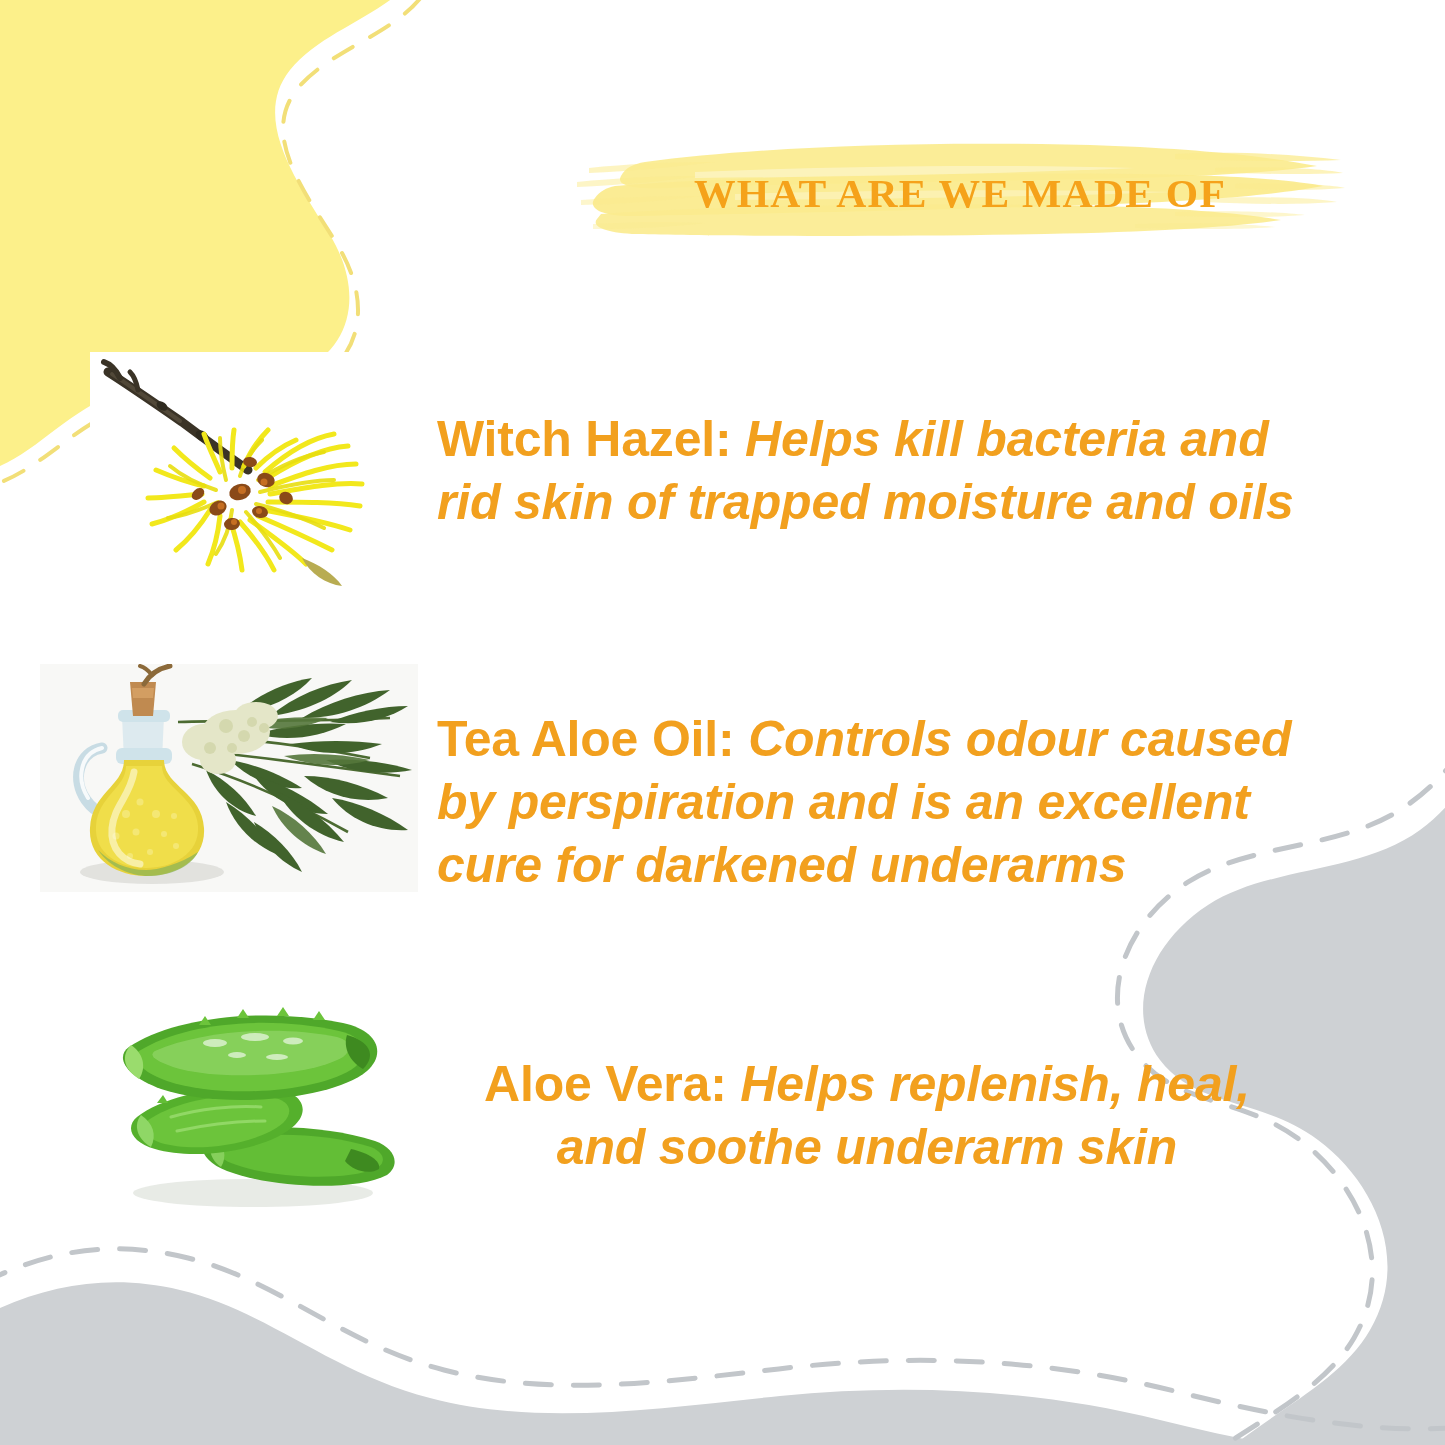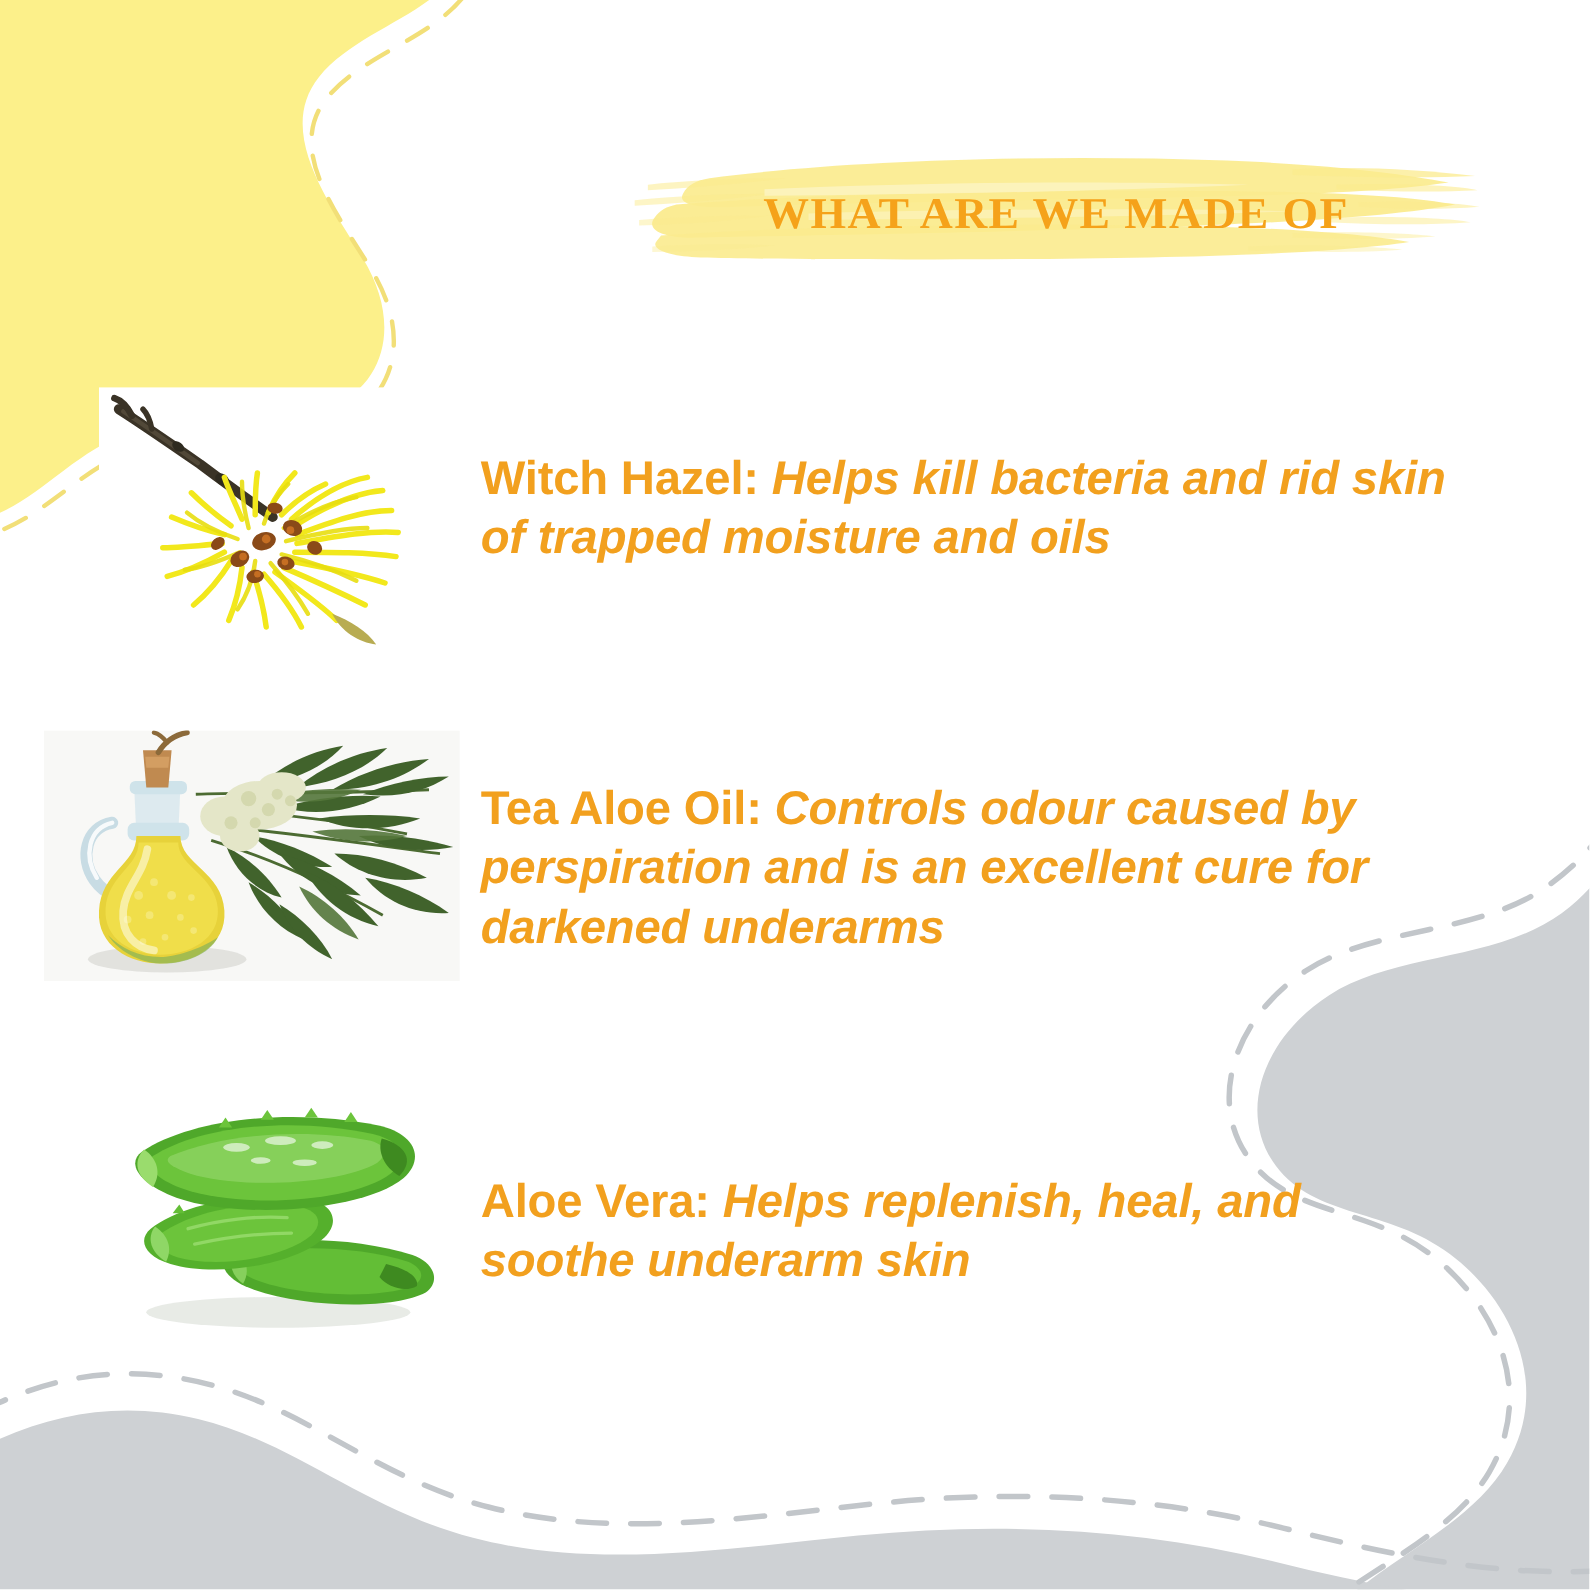--- a/index.html
+++ b/index.html
@@ -37,35 +37,35 @@
     color:#F5A21A;
     white-space:nowrap;
     transform:scaleX(1.04);
     transform-origin:center;
   }
 
   
   .row{position:absolute;display:flex;align-items:center;}
   .row-img{position:relative;flex:0 0 auto;}
   .row-text{
-    font-size:43px;
+    font-size:50px;
     line-height:1.26;
     color:#F2A01E;
     font-weight:bold;
     letter-spacing:-0.2px;
   }
   .ing-name{font-style:normal;font-weight:bold;}
   .ing-desc{font-style:italic;font-weight:bold;}
 
   #row-witch{left:90px;top:352px;width:1270px;}
   #row-witch .row-text{position:absolute;left:347px;top:56px;width:900px;}
   #row-tea{left:40px;top:664px;width:1320px;}
   #row-tea .row-text{position:absolute;left:397px;top:44px;width:910px;}
   #row-aloe{left:95px;top:985px;width:1270px;}
-  #row-aloe .row-text{position:absolute;left:342px;top:80px;width:860px;}
+  #row-aloe .row-text{position:absolute;left:342px;top:68px;width:860px;text-align:center;}
 
   .photo{display:block;}
 </style>
 </head>
 <body>
 
 <div id="canvas">
 
   <svg class="bg-layer" viewBox="0 0 1445 1445" xmlns="http://www.w3.org/2000/svg">
     <defs>

